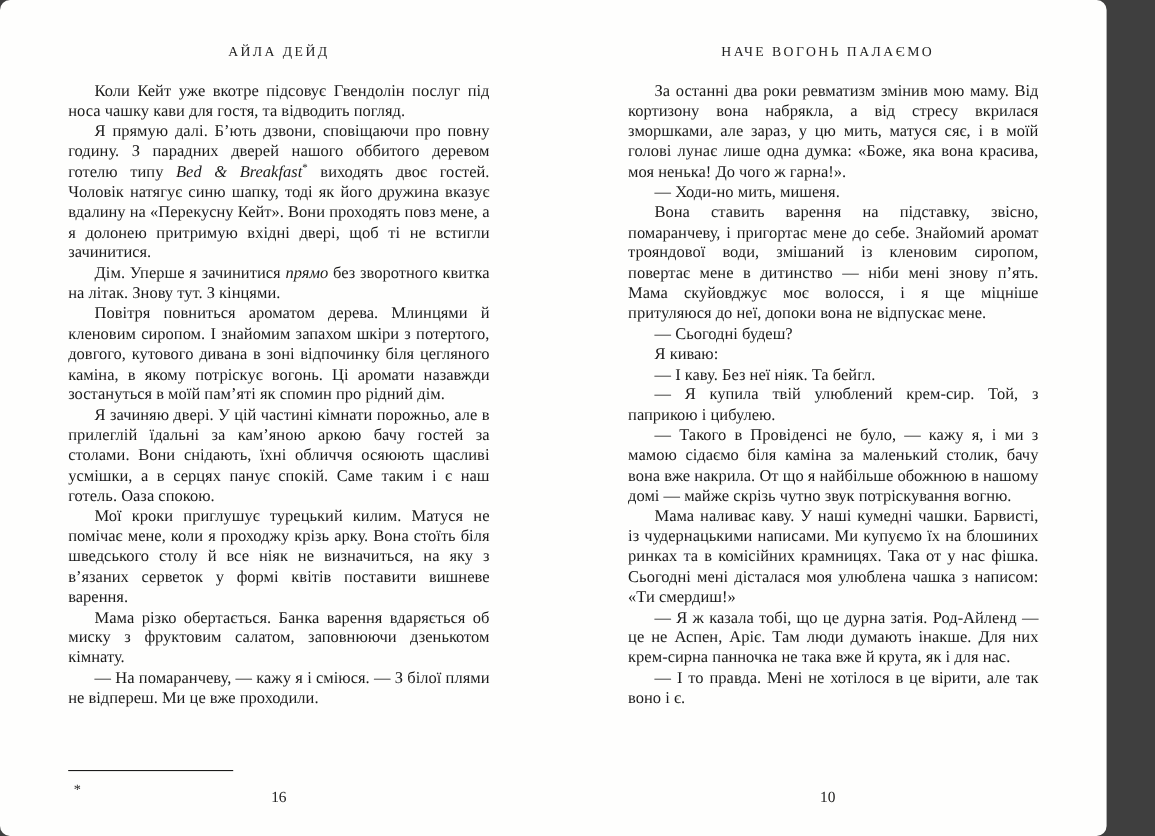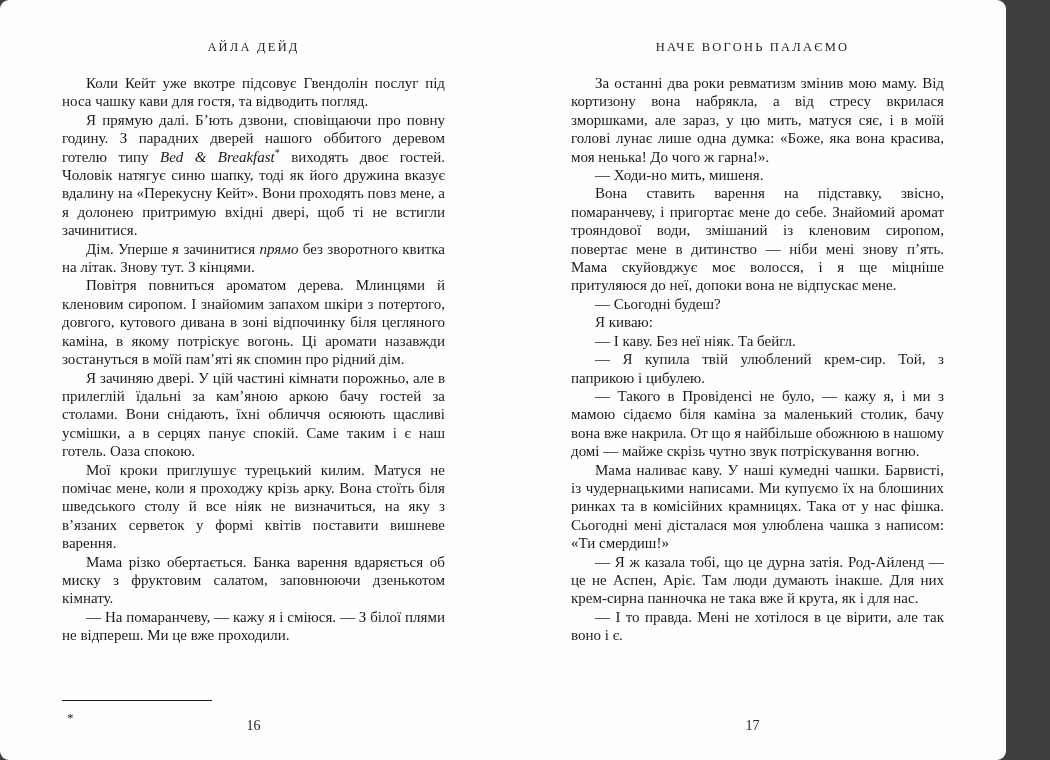--- a/index.html
+++ b/index.html
@@ -89,16 +89,16 @@
         <p><span>Вона ставить варення на підставку, звісно, помаранчеву, і пригортає мене до себе. Знайомий аромат трояндової води, змішаний із кленовим сиропом, повертає мене в дитинство — ніби мені знову п’ять. Мама скуйовджує моє волосся, і я ще міцніше притуляюся до неї, допоки вона не відпускає мене.</span></p>
         <p><span>— Сьогодні будеш?</span></p>
         <p><span>Я киваю:</span></p>
         <p><span>— І каву. Без неї ніяк. Та бейгл.</span></p>
         <p><span>— Я купила твій улюблений крем-сир. Той, з паприкою і цибулею.</span></p>
         <p><span>— Такого в Провіденсі не було, — кажу я, і ми з мамою сідаємо біля каміна за маленький столик, бачу вона вже накрила. От що я найбільше обожнюю в нашому домі — майже скрізь чутно звук потріскування вогню.</span></p>
         <p><span>Мама наливає каву. У наші кумедні чашки. Барвисті, із чудернацькими написами. Ми купуємо їх на блошиних ринках та в комісійних крамницях. Така от у нас фішка. Сьогодні мені дісталася моя улюблена чашка з написом: «Ти смердиш!»</span></p>
         <p><span>— Я ж казала тобі, що це дурна затія. Род-Айленд — це не Аспен, Аріє. Там люди думають інакше. Для них крем-сирна панночка не така вже й крута, як і для нас.</span></p>
         <p><span>— І то правда. Мені не хотілося в це вірити, але так воно і є.</span></p>
       </div>
-    <div class="page-number">17</div>
+    <div class="page-number">10</div>
   </section>
 
 </div>
 
 </body></html>

